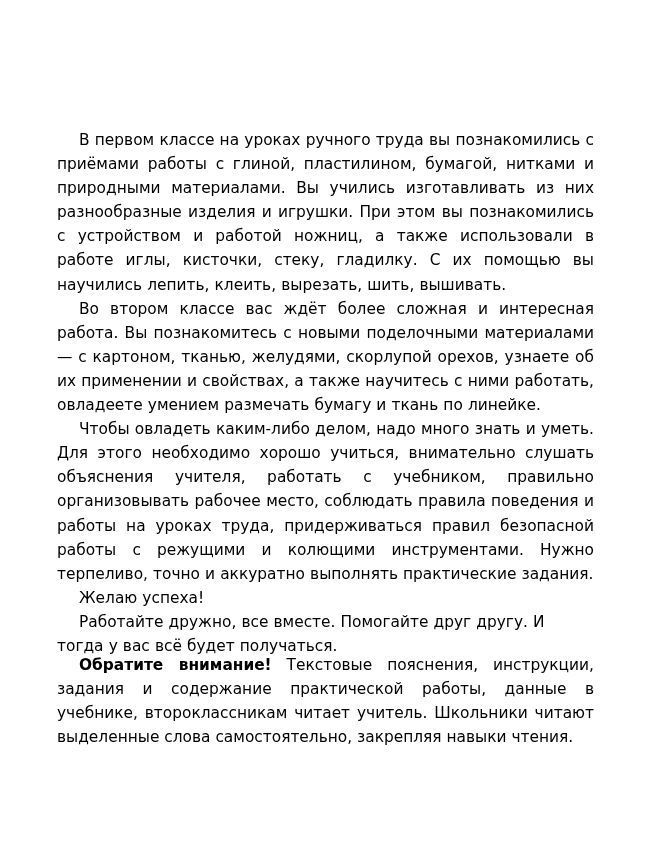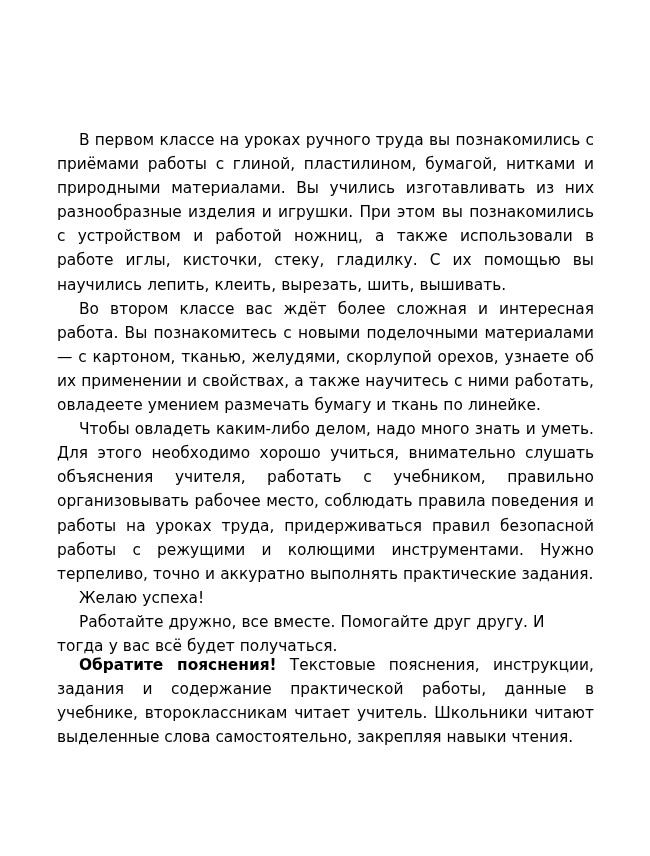--- a/index.html
+++ b/index.html
@@ -104,16 +104,16 @@
     <p class="para">Чтобы овладеть каким-либо делом, надо много знать и уметь. Для этого необходимо хорошо учиться, внимательно слушать объяснения учителя, работать с учебником, правильно организовывать рабочее место, соблюдать правила поведения и работы на уроках труда, придерживаться правил безопасной работы с режущими и колющими инструментами. Нужно терпеливо, точно и аккуратно выполнять практические задания.</p>
 
     <p class="para">Желаю успеха!</p>
 
     <p class="para">Работайте дружно, все вместе. Помогайте друг другу. И тогда у вас всё будет получаться.</p>
 
 
   </div>
 
   <div class="note-block">
-    <p class="note"><span class="note-lead">Обратите пояснения!</span><span> Текстовые пояснения, инструкции, задания и содержание практической работы, данные в учебнике, второклассникам читает учитель. Школьники читают выделенные слова самостоятельно, закрепляя навыки чтения.</span></p>
+    <p class="note"><span class="note-lead">Обратите внимание!</span><span> Текстовые пояснения, инструкции, задания и содержание практической работы, данные в учебнике, второклассникам читает учитель. Школьники читают выделенные слова самостоятельно, закрепляя навыки чтения.</span></p>
   </div>
 
 </div>
 
 </body></html>

